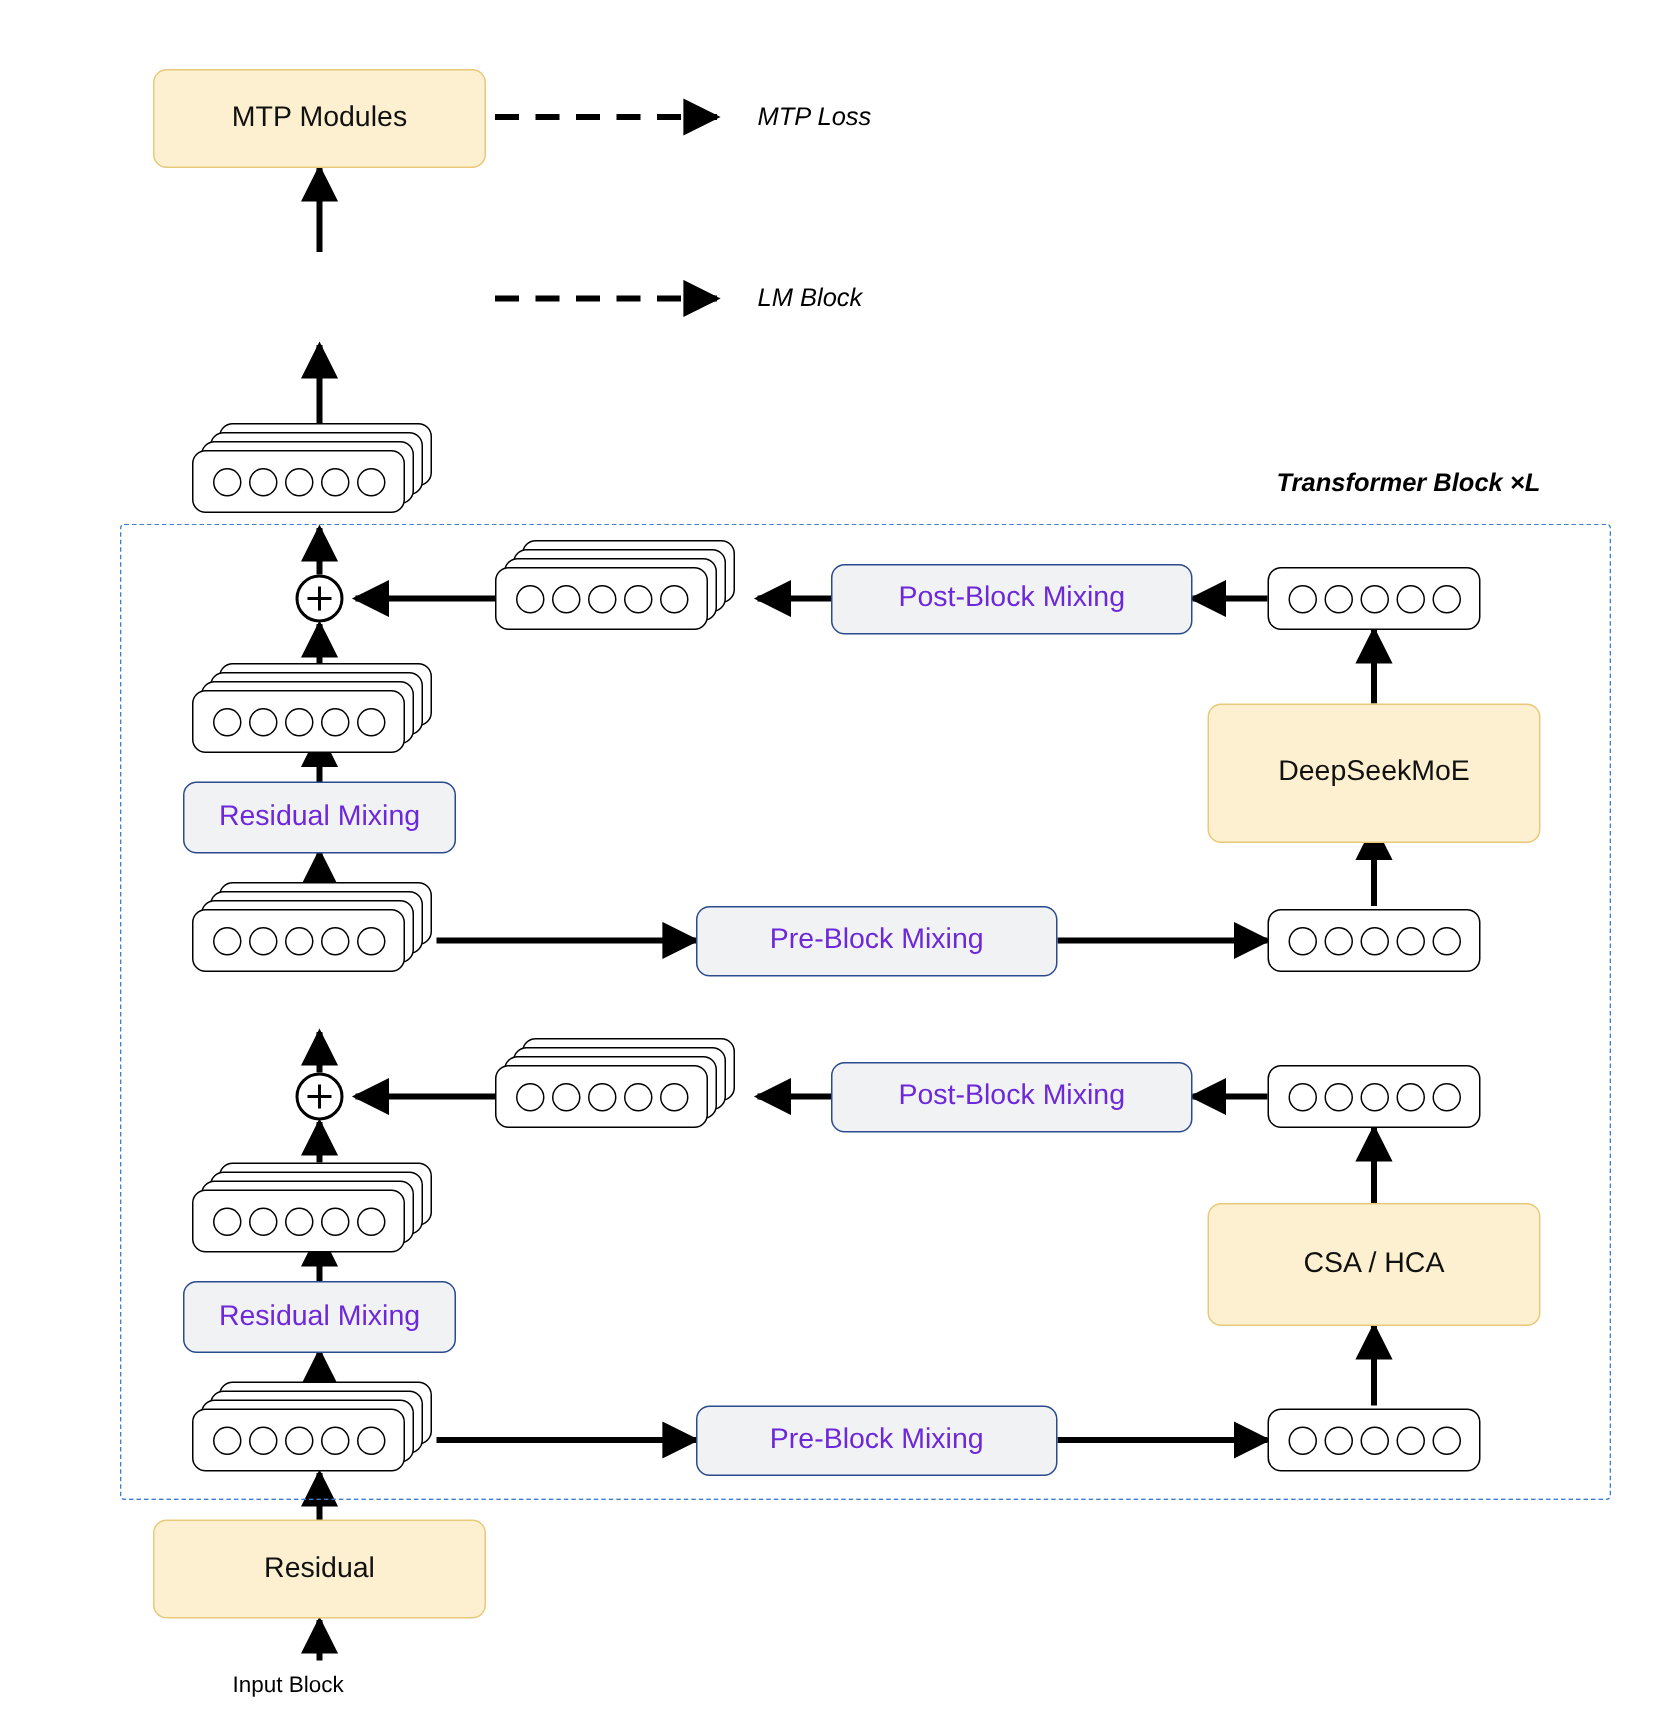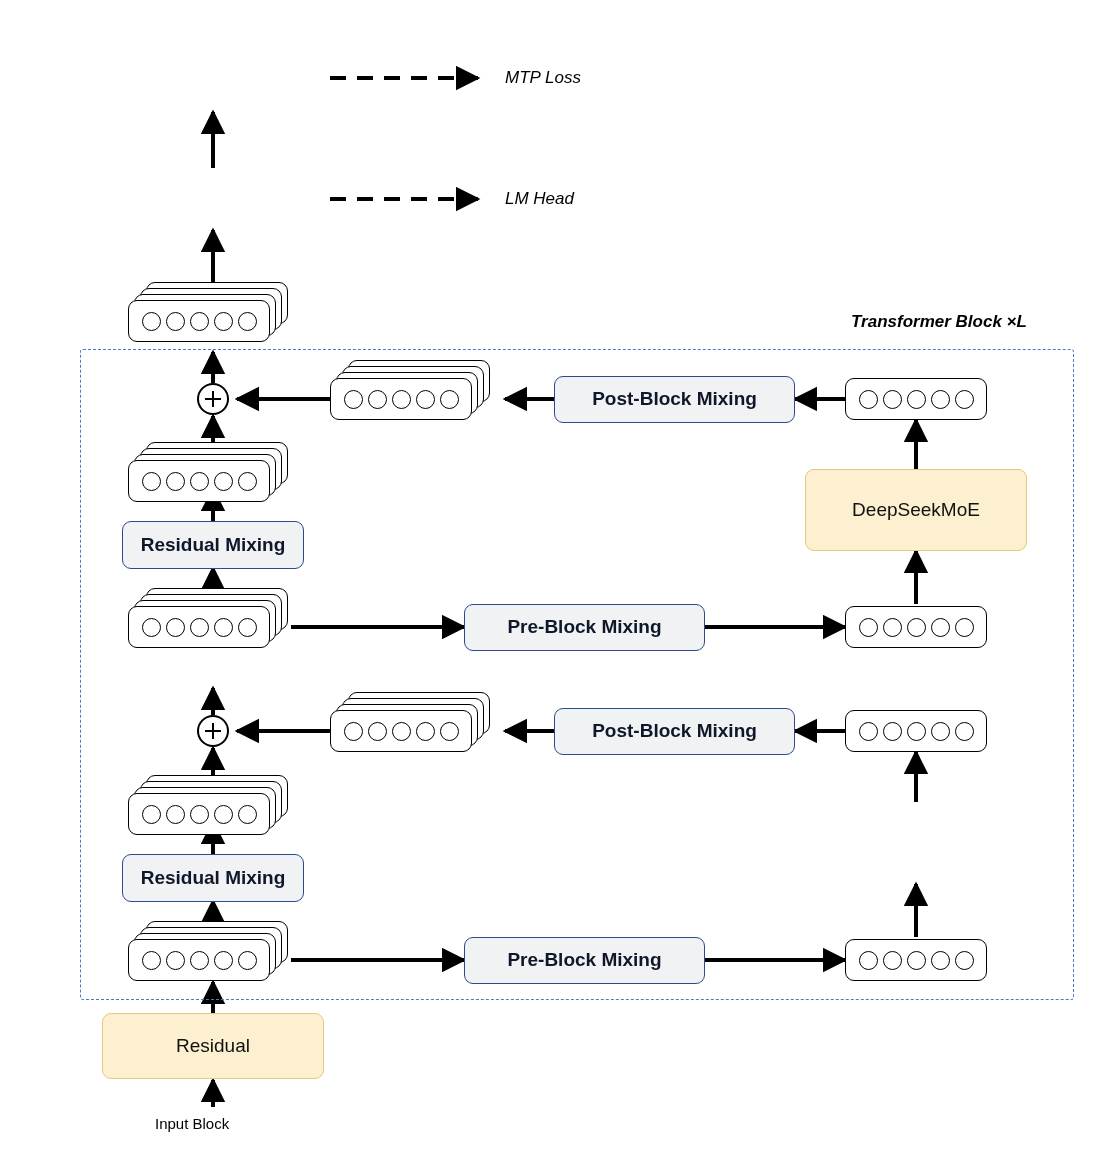--- a/index.html
+++ b/index.html
@@ -32,22 +32,21 @@
     user-select: none;
   }
   .node.yellow {
     background: #fdf0d0;
     border: 1.6px solid #e8c97a;
     color: #111;
   }
   .node.grey {
     background: #f1f2f4;
     border: 1.6px solid #2a4b8d;
-    color: #0f172a;
-    font-weight: bold;
+    color: #6d28d9;
   }
   
   .stack {
     position: absolute;
   }
   .stack .layer {
     position: absolute;
     box-sizing: border-box;
     background: #ffffff;
     border: 1.7px solid #000000;
@@ -193,38 +192,40 @@
     <line x1="845" y1="399" x2="795" y2="399" stroke="#000" stroke-width="4" marker-end="url(#arrow)"></line>
 
     <line x1="554" y1="399" x2="505" y2="399" stroke="#000" stroke-width="4" marker-end="url(#arrow)"></line>
 
     <line x1="342" y1="399" x2="237" y2="399" stroke="#000" stroke-width="4" marker-end="url(#arrow)"></line>
   </svg>
 
   <div class="dashed-region" style="left:80px; top:349px; width:994px; height:651px;"></div>
   <div class="label bold" style="left:851px; top:312px;">Transformer Block ×L</div>
 
+  <div class="node yellow" style="left:102px; top:46px; width:222px; height:66px;">MTP Modules</div>
 
 
   <div class="node grey" style="left:122px; top:521px; width:182px; height:48px;">Residual Mixing</div>
 
   <div class="node grey" style="left:122px; top:854px; width:182px; height:48px;">Residual Mixing</div>
 
   <div class="node yellow" style="left:102px; top:1013px; width:222px; height:66px;">Residual</div>
 
   <div class="node grey" style="left:464px; top:604px; width:241px; height:47px;">Pre-Block Mixing</div>
 
   <div class="node grey" style="left:464px; top:937px; width:241px; height:47px;">Pre-Block Mixing</div>
 
   <div class="node grey" style="left:554px; top:376px; width:241px; height:47px;">Post-Block Mixing</div>
 
   <div class="node grey" style="left:554px; top:708px; width:241px; height:47px;">Post-Block Mixing</div>
 
-  <div class="node yellow" style="left:805px; top:469px; width:222px; height:82px;">DeepSeekMoE</div>
-
+  <div class="node yellow" style="left:805px; top:469px; width:222px; height:93px;">DeepSeekMoE</div>
+
+  <div class="node yellow" style="left:805px; top:802px; width:222px; height:82px;">CSA / HCA</div>
 
   <div class="plus" style="left:197px; top:383px;"></div>
   <div class="plus" style="left:197px; top:715px;"></div>
 
   <div class="stack" style="left:128px; top:282px; width:170px; height:70px;">
     <div class="layer" style="left:18px; top:0px;  width:142px; height:42px;"></div>
     <div class="layer" style="left:12px; top:6px;  width:142px; height:42px;"></div>
     <div class="layer" style="left:6px;  top:12px; width:142px; height:42px;"></div>
     <div class="layer front" style="left:0px; top:18px; width:142px; height:42px;">
       <span class="circle"></span>
@@ -339,16 +340,16 @@
 
   <div class="single-row" style="left:845px; top:939px; width:142px; height:42px;">
     <span class="circle"></span>
     <span class="circle"></span>
     <span class="circle"></span>
     <span class="circle"></span>
     <span class="circle"></span>
   </div>
 
   <div class="label italic" style="left:505px; top:68px;">MTP Loss</div>
-  <div class="label italic" style="left:505px; top:189px;">LM Head</div>
+  <div class="label italic" style="left:505px; top:189px;">LM Block</div>
   <div class="label small" style="left:155px; top:1115px;">Input Block</div>
 
 </div>
 
 </body></html>

